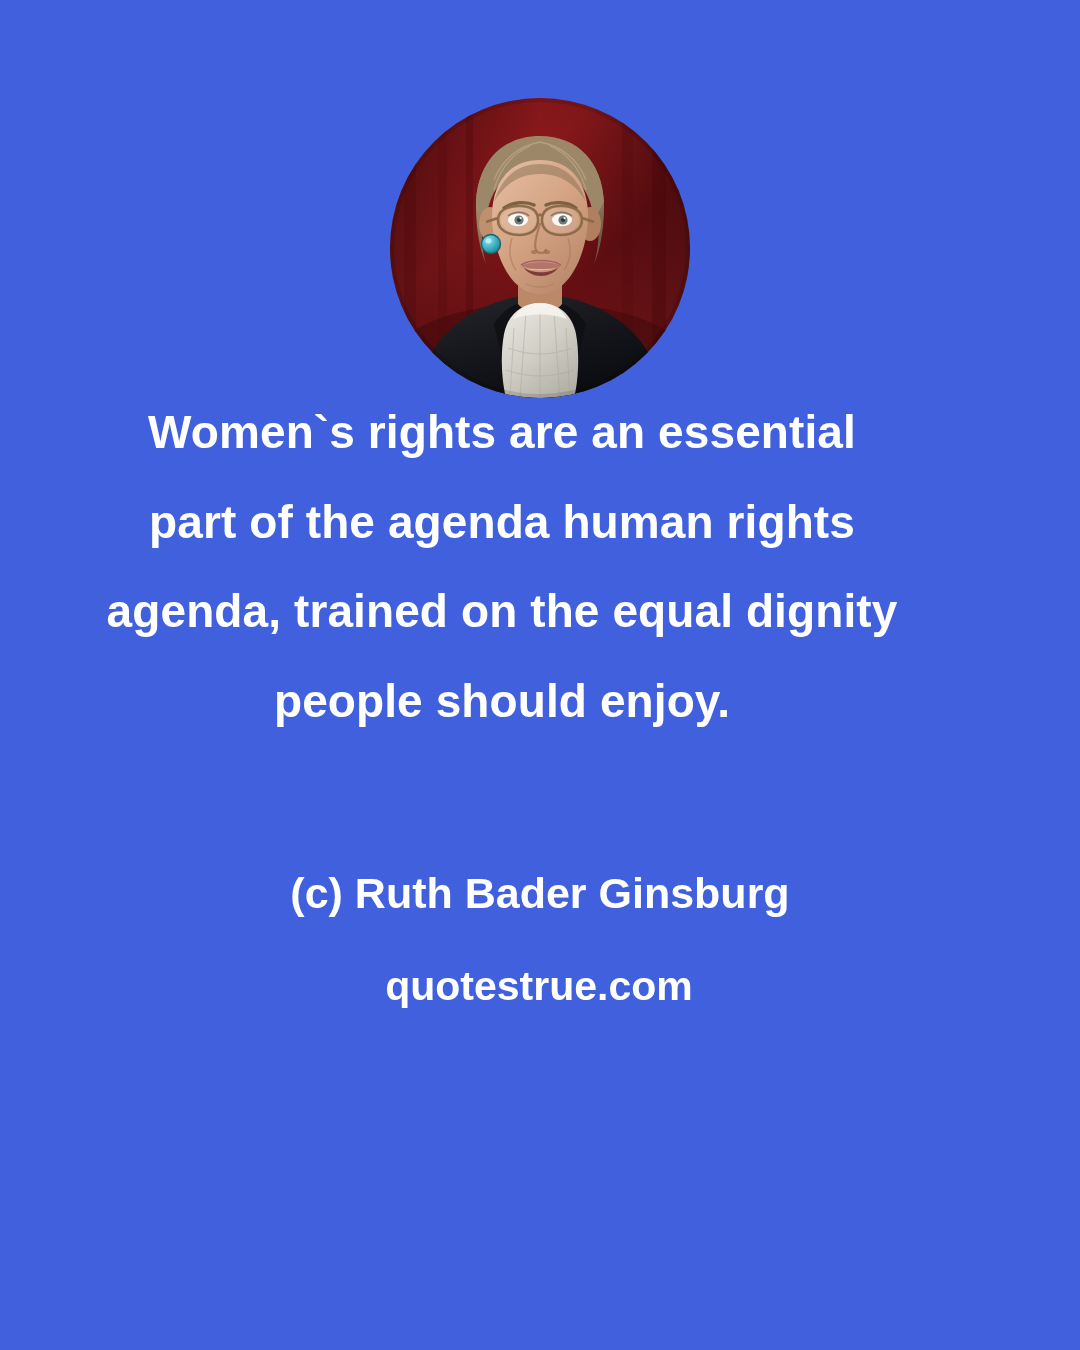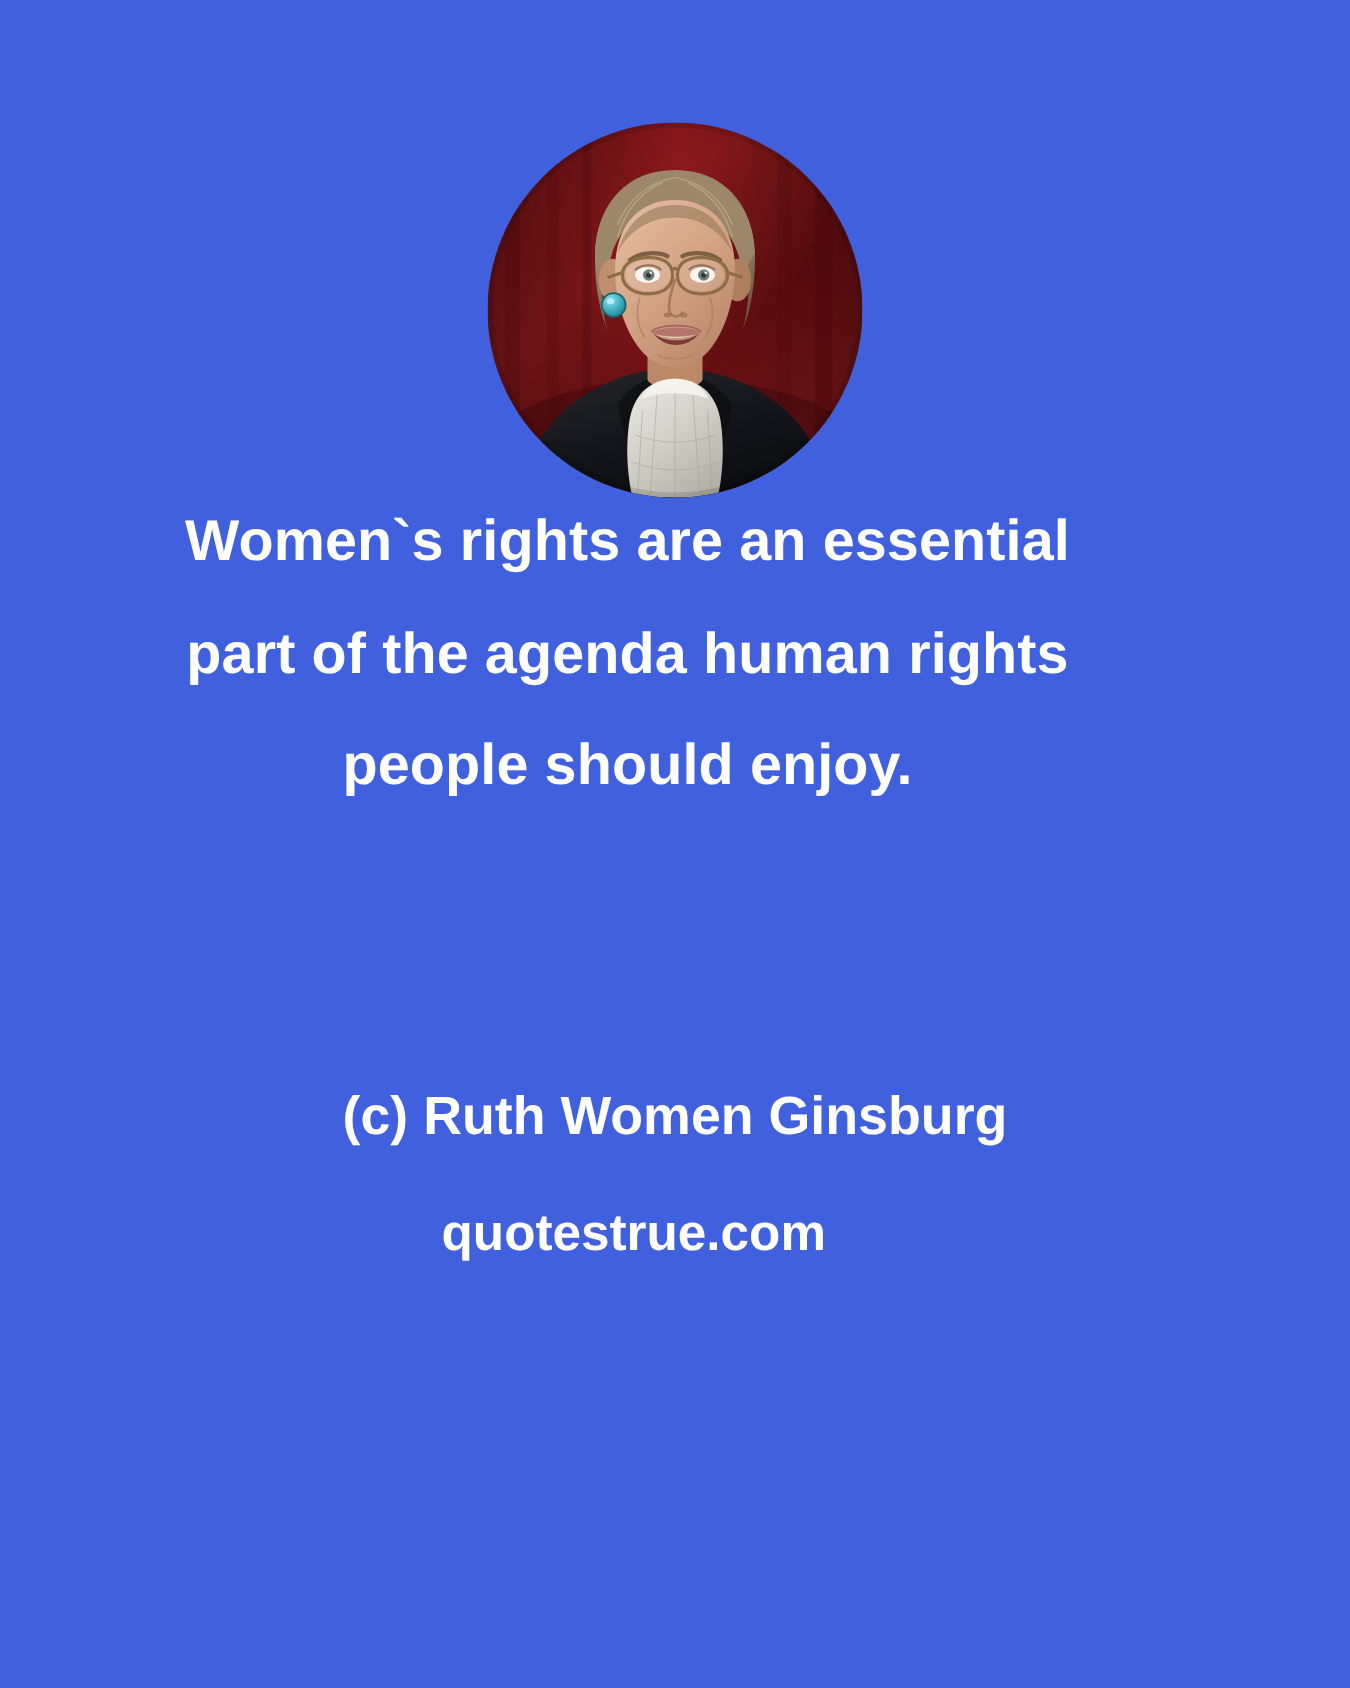--- a/index.html
+++ b/index.html
@@ -66,20 +66,21 @@
     line-height: 90px;
     white-space: nowrap;
   }
   #source-block {
     position: absolute;
     left: 0;
     top: 941px;
     width: 1014px;
     text-align: center;
     z-index: 2;
+    padding-left: 32px;
   }
   #source {
     color: #FFFFFF;
     font-size: 41px;
     font-weight: 600;
     line-height: 90px;
     white-space: nowrap;
   }
 </style>
 </head>
@@ -228,24 +229,25 @@
       <ellipse cx="101" cy="146" rx="9.5" ry="9.5" fill="url(#earringG)" stroke="#17646F" stroke-width="1.4"></ellipse>
       <ellipse cx="98.5" cy="143" rx="3" ry="2.4" fill="#CFF3F8" opacity="0.75"></ellipse>
 
       <circle cx="150" cy="150" r="150" fill="none" stroke="#000000" stroke-opacity="0.12" stroke-width="8"></circle>
     </svg>
   </div>
 
   <div id="quote-block">
     <div class="quote-line">Women`s rights are an essential</div>
     <div class="quote-line">part of the agenda human rights</div>
+    <div class="quote-line">agenda, trained on the equal dignity</div>
     <div class="quote-line">people should enjoy.</div>
   </div>
 
   <div id="attribution-block">
-    <div id="attribution">(c) Ruth Women Ginsburg</div>
+    <div id="attribution">(c) Ruth Bader Ginsburg</div>
   </div>
 
   <div id="source-block">
     <div id="source">quotestrue.com</div>
   </div>
 
 </div>
 
 </body></html>

